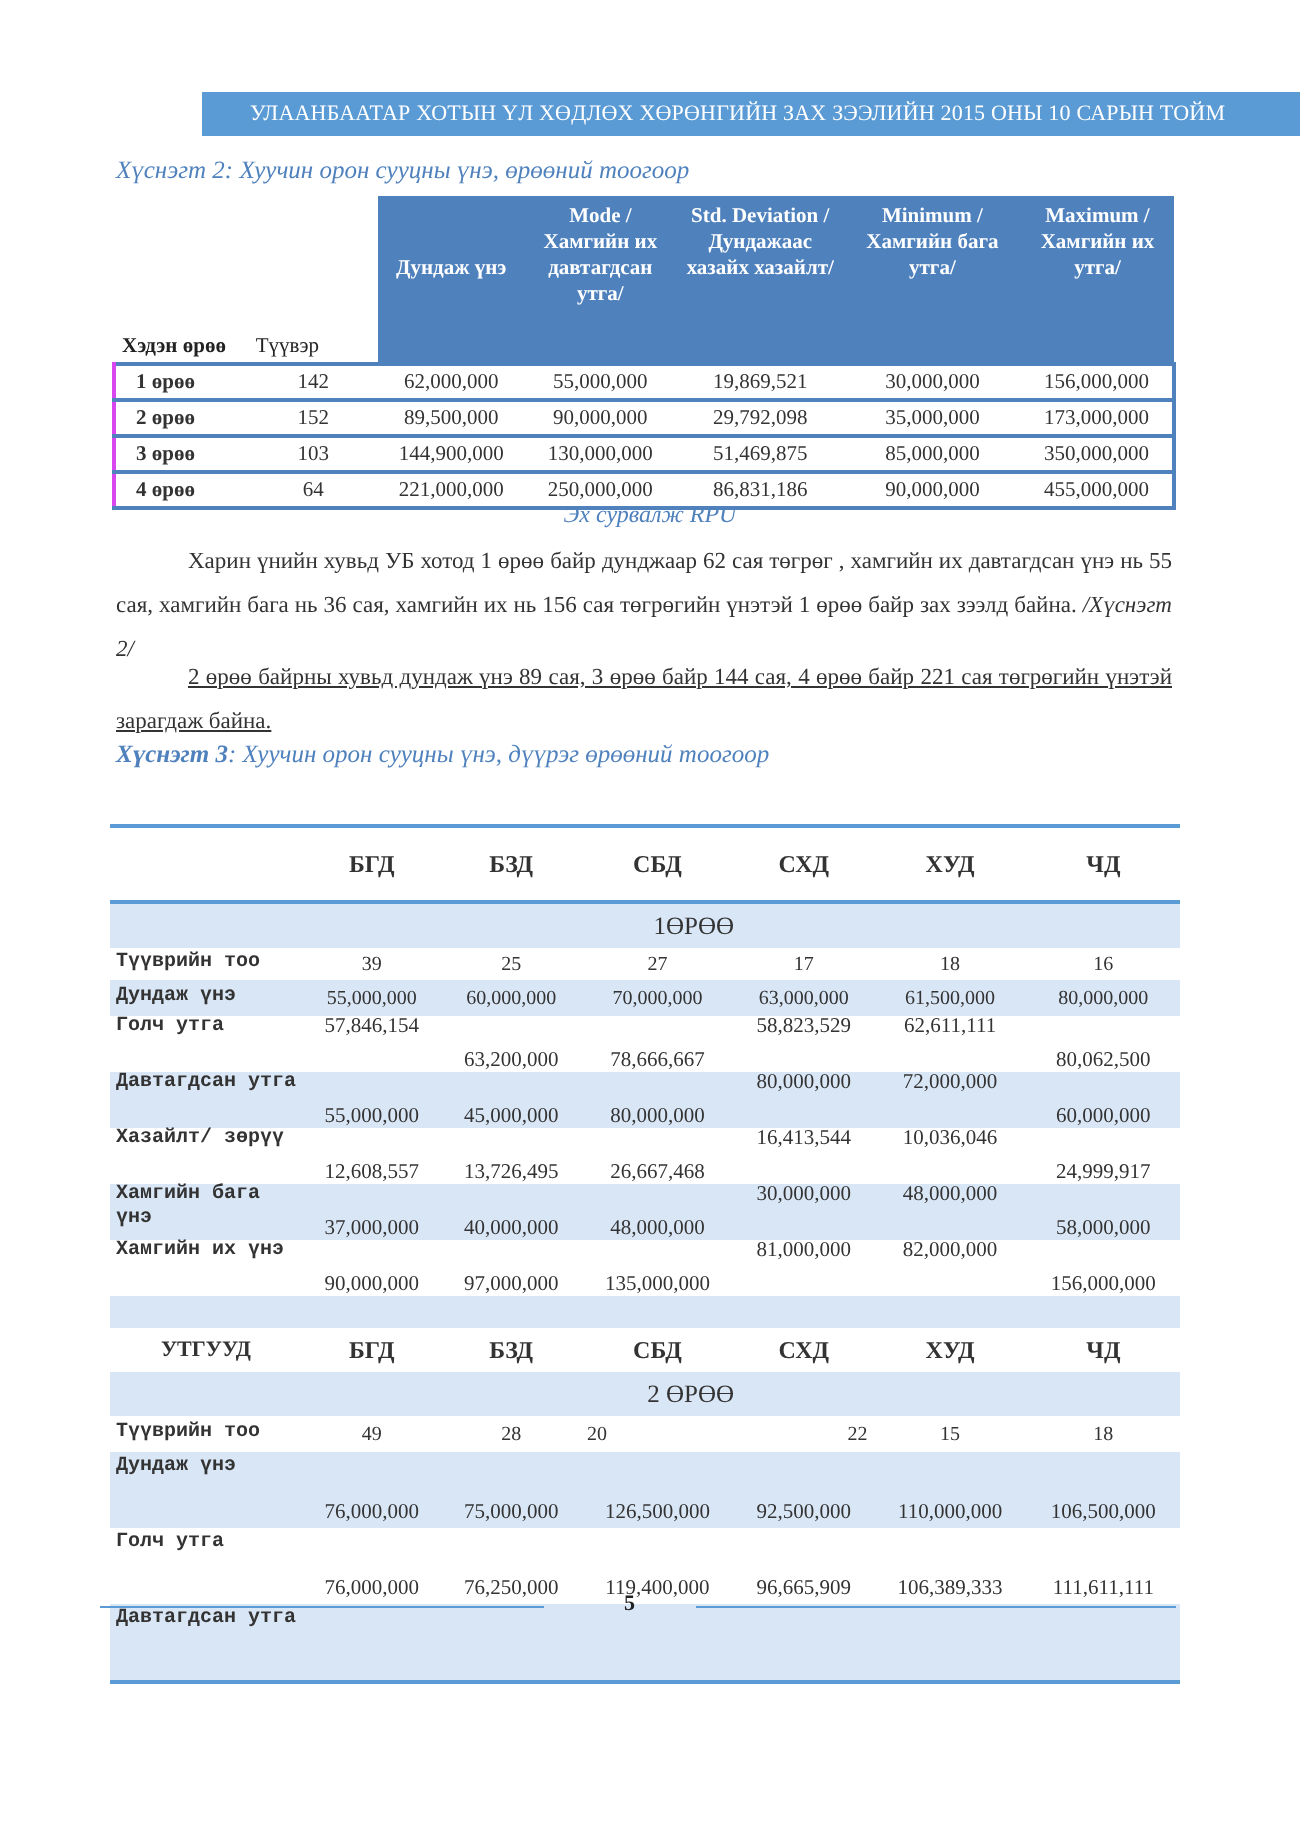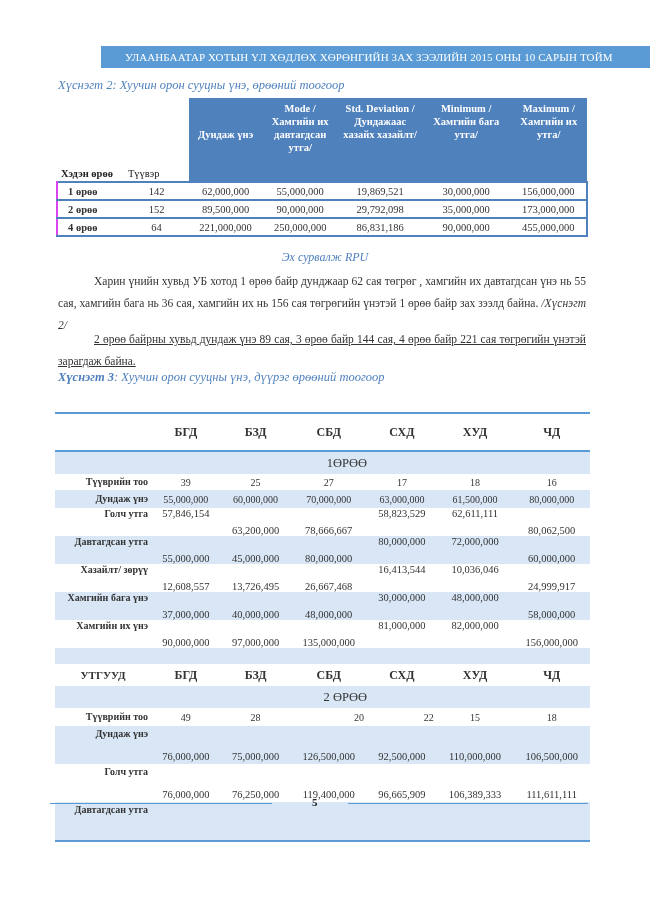--- a/index.html
+++ b/index.html
@@ -25,21 +25,21 @@
   .p2 { top:328px; text-indent:36px;text-decoration:underline; }
   .para i { font-style:italic; }
 
   
   .t3 { position:absolute; left:55px; top:412px; width:535px; border-collapse:collapse; font-size:10.5px; }
   .t3 td { padding:0 3px; color:#333; }
   .t3 .toprule td { border-top:2px solid #5b9bd5; }
   .t3 .colhead td { font-weight:bold; font-size:12px; text-align:center; height:36px; vertical-align:middle; border-bottom:2px solid #5b9bd5; }
   .t3 .shade td { background:#d9e6f5; }
   .t3 .grp td { font-weight:normal; font-size:12.5px; height:22px; }
-  .t3 .lbl { font-weight:bold; text-align:right; width:90px; font-size:10px; vertical-align:top; line-height:12px; }
+  .t3 .lbl { font-weight:bold; text-align:left; width:90px; font-size:10px; vertical-align:top; line-height:12px;font-family:Liberation Mono, monospace; }
   .t3 .num { text-align:center; }
   .t3 .r1 td { height:16px; font-size:10px; }
   .t3 .tall td { height:28px; }
   .t3 .top { vertical-align:top; }
   .t3 .bot { vertical-align:bottom; }
   .t3 .colhead2 td { font-weight:bold; font-size:12px; text-align:center; height:22px; }
   .t3 .lastrow td { border-bottom:2px solid #5b9bd5; }
   .t3 .r1b td { height:18px; font-size:10px; }
   .t3 .rr td { height:34px; vertical-align:bottom; padding-bottom:2px;}
   .t3 .rr td.lbl { vertical-align:top; padding-top:2px; }
@@ -83,20 +83,29 @@
     <tr>
       <td>2 өрөө</td>
       <td>152</td>
       <td>89,500,000</td>
       <td>90,000,000</td>
       <td>29,792,098</td>
       <td>35,000,000</td>
       <td>173,000,000</td>
     </tr>
     <tr>
+      <td>3 өрөө</td>
+      <td>103</td>
+      <td>144,900,000</td>
+      <td>130,000,000</td>
+      <td>51,469,875</td>
+      <td>85,000,000</td>
+      <td>350,000,000</td>
+    </tr>
+    <tr>
       <td>4 өрөө</td>
       <td>64</td>
       <td>221,000,000</td>
       <td>250,000,000</td>
       <td>86,831,186</td>
       <td>90,000,000</td>
       <td>455,000,000</td>
     </tr>
   </tbody>
 </table>
@@ -205,21 +214,21 @@
     </tr>
     <tr class="shade grp" style="height:20px;">
       <td colspan="3"></td>
       <td style="text-align:right; padding-right:0;">2 ӨРӨӨ</td>
       <td colspan="3"></td>
     </tr>
     <tr class="r1b">
       <td class="lbl" style="vertical-align:middle;">Түүврийн тоо</td>
       <td class="num">49</td>
       <td class="num">28</td>
-      <td class="num" style="text-align:right;">20</td>
+      <td class="num" style="text-align:left;">20</td>
       <td class="num" style="text-align:right;">22</td>
       <td class="num">15</td>
       <td class="num">18</td>
     </tr>
     <tr class="shade rr">
       <td class="lbl">Дундаж үнэ</td>
       <td class="num">76,000,000</td>
       <td class="num">75,000,000</td>
       <td class="num">126,500,000</td>
       <td class="num">92,500,000</td>

